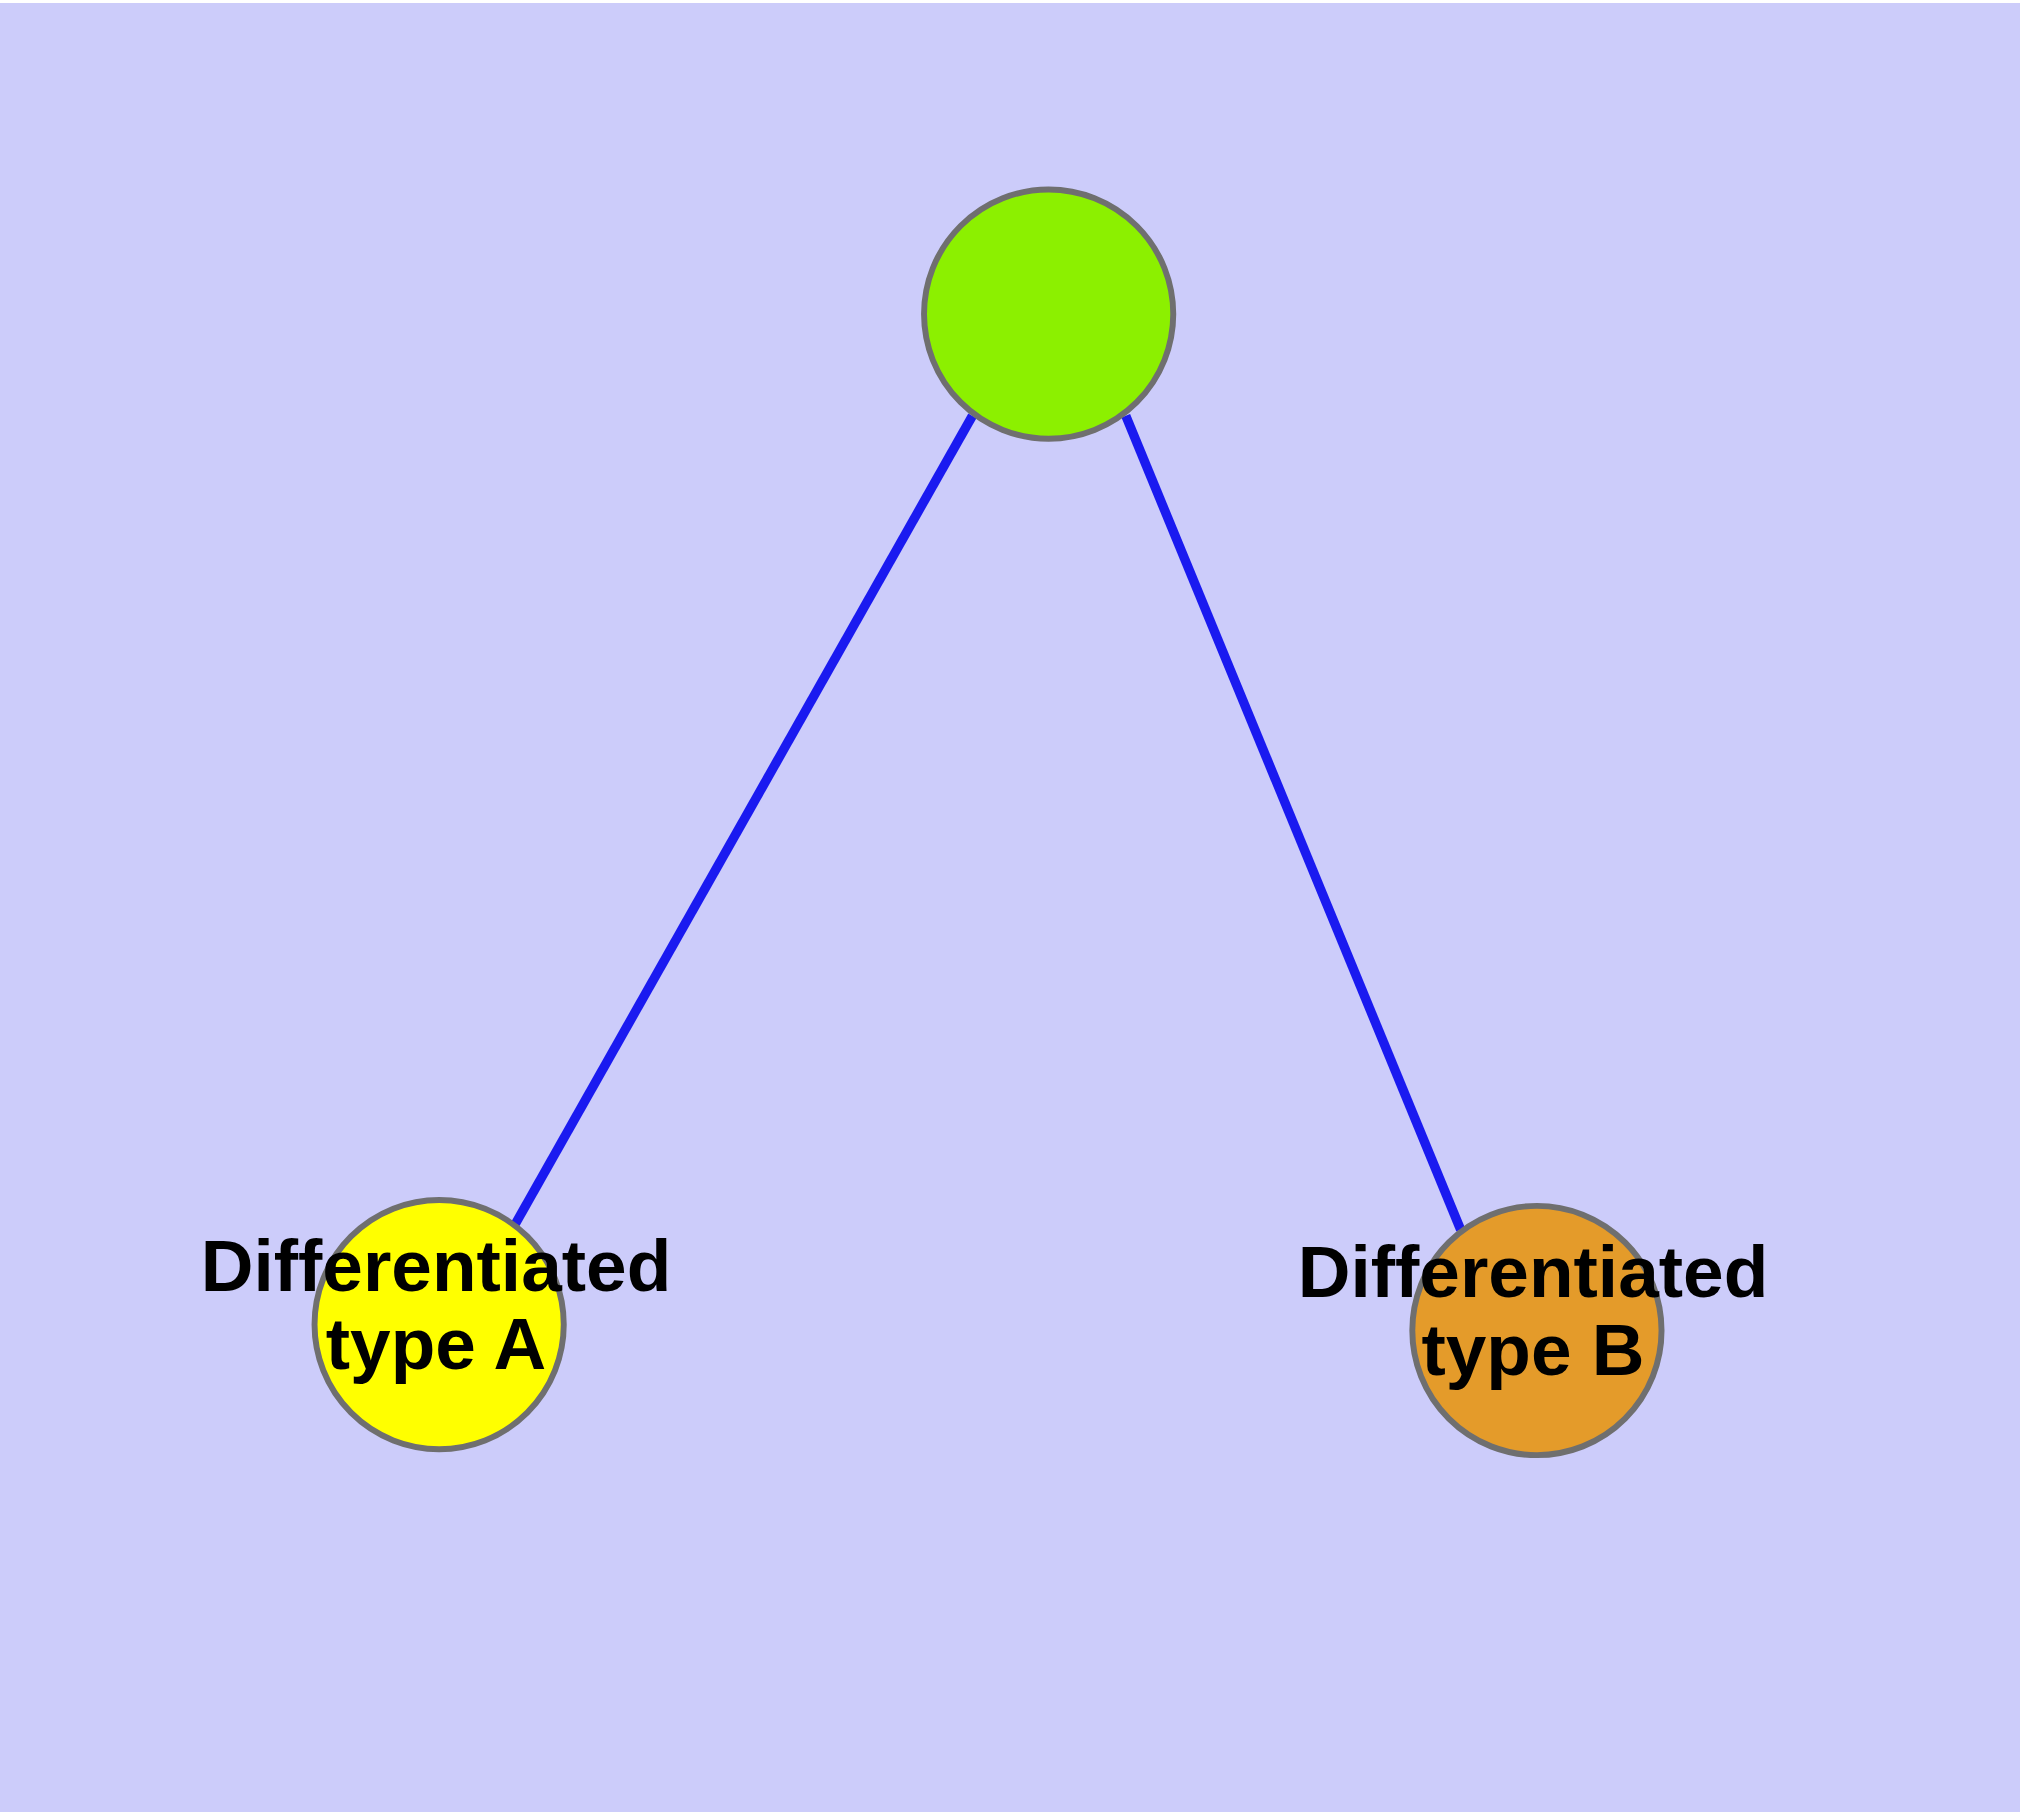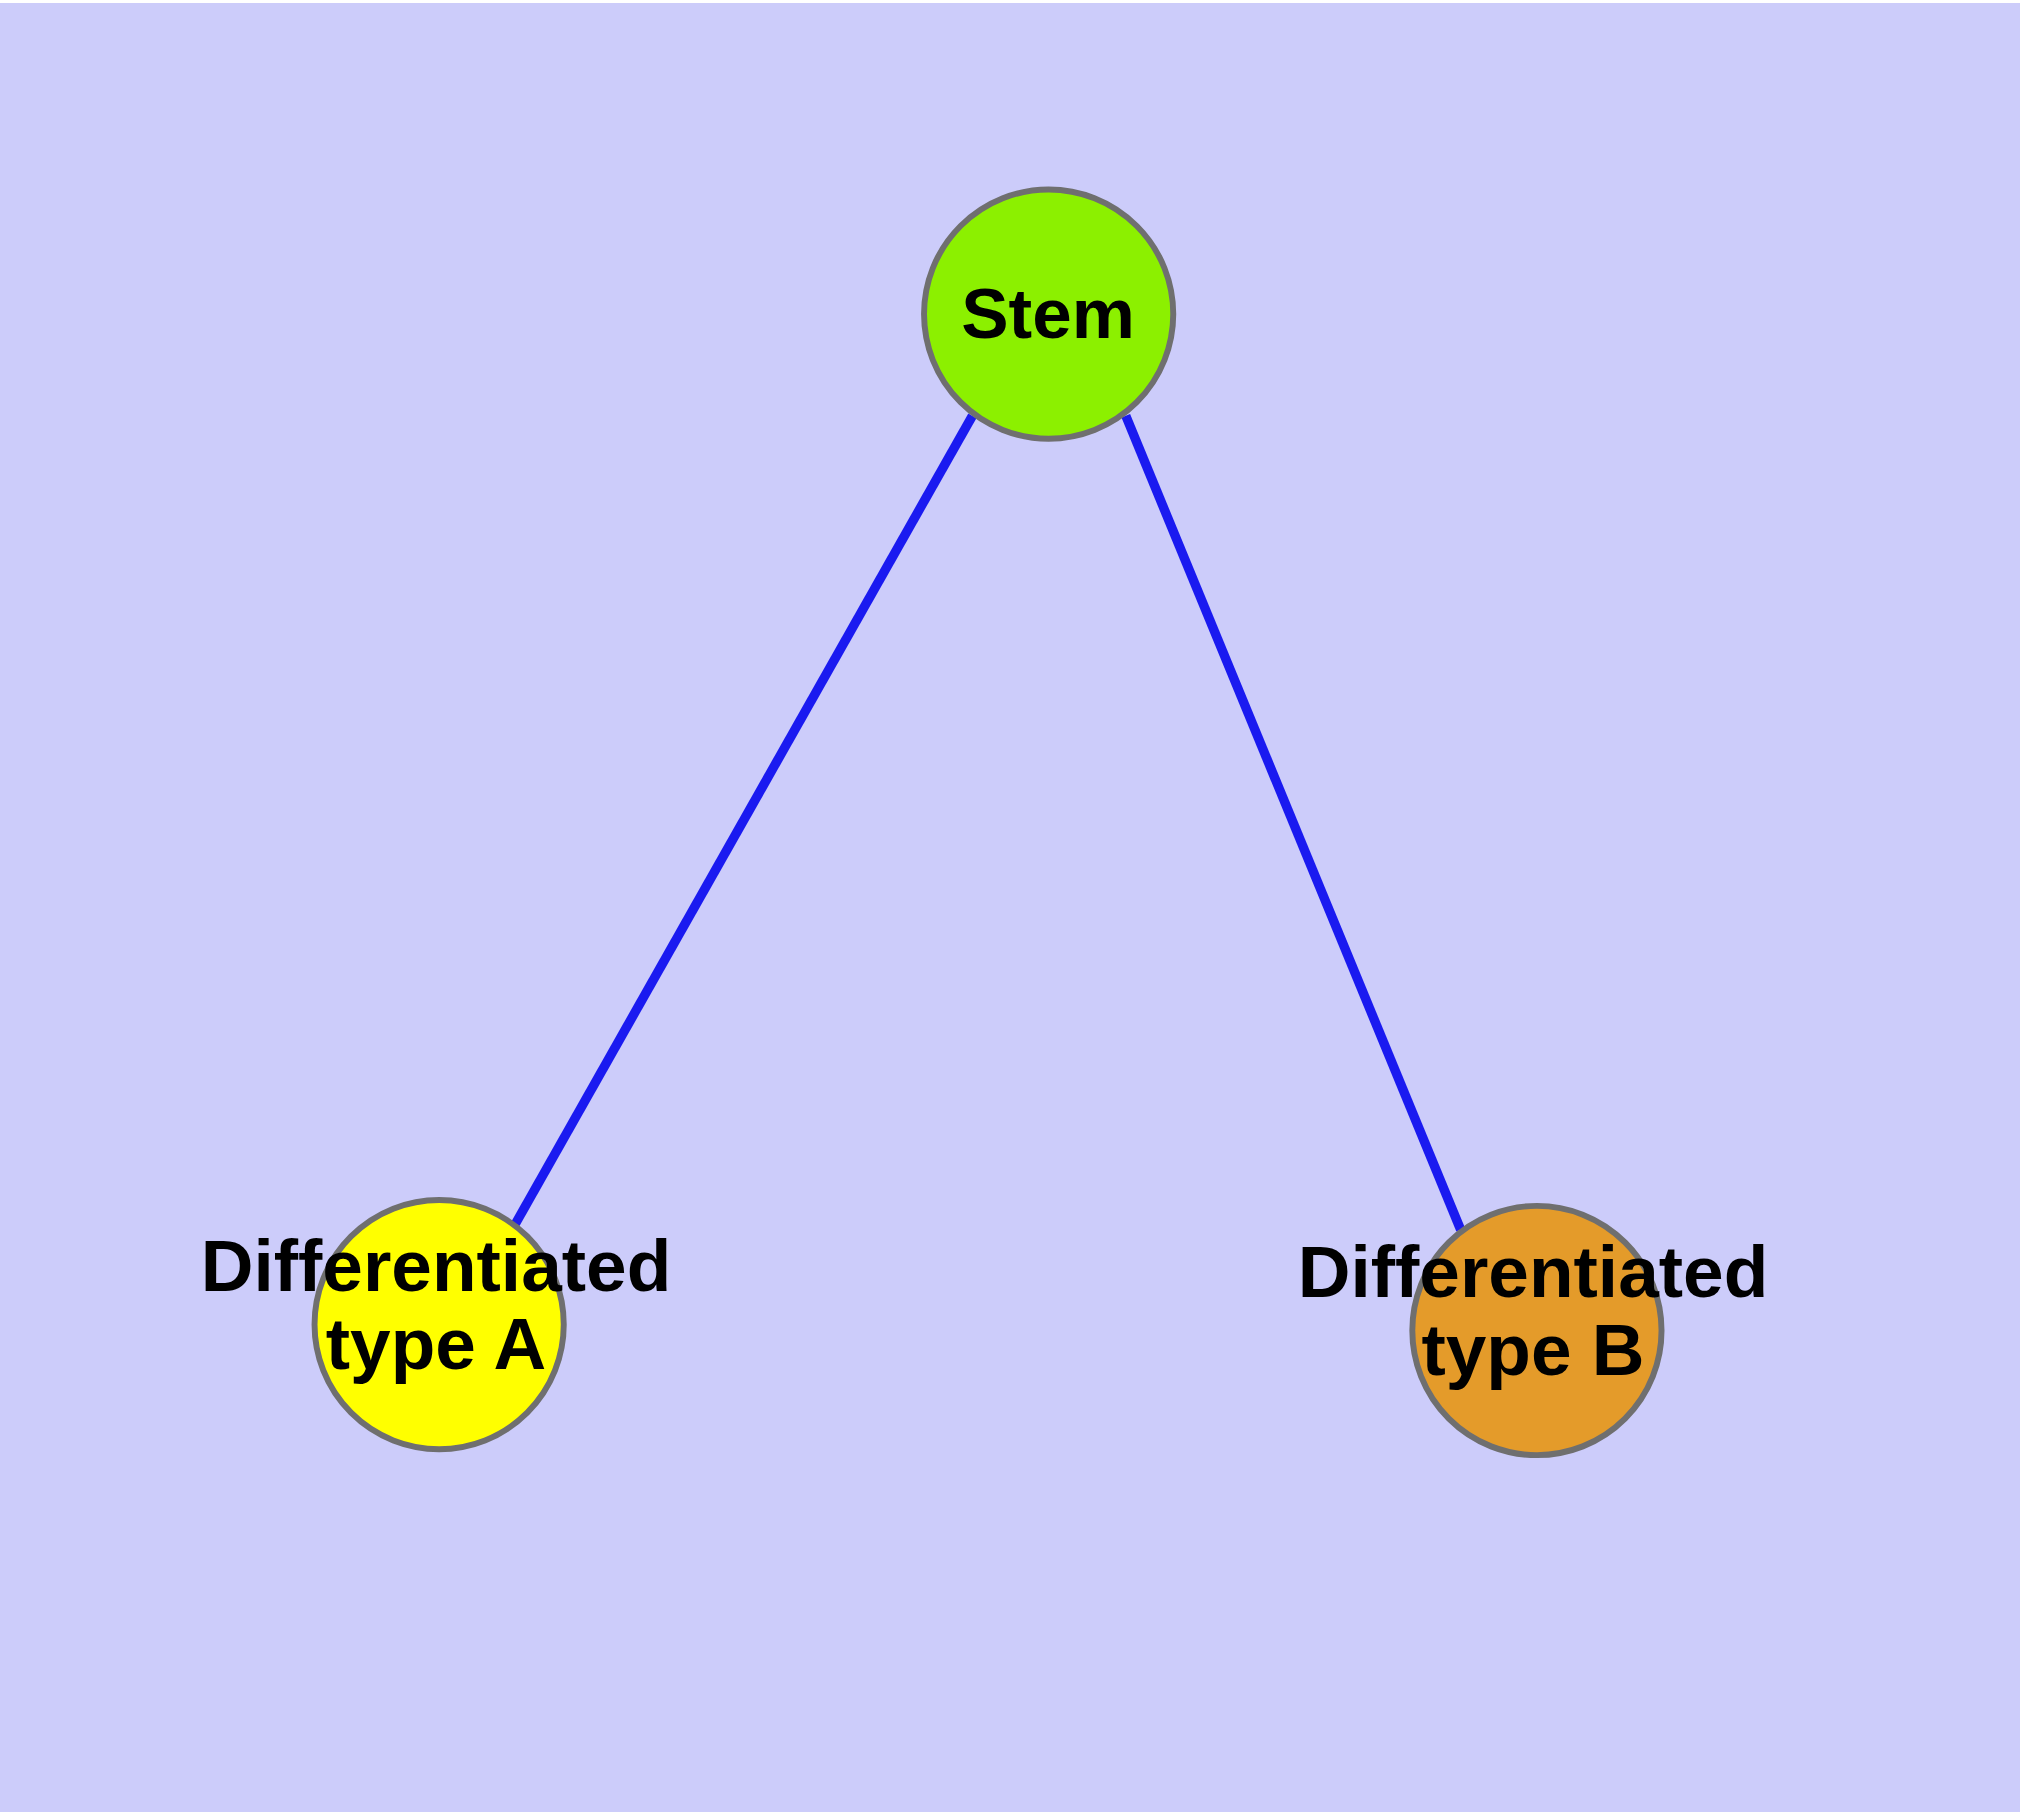--- a/index.html
+++ b/index.html
@@ -73,21 +73,20 @@
         <line x1="1147" y1="487" x2="608" y2="1440" stroke="#1a1af0" stroke-width="11"></line>
         <line x1="1328" y1="487" x2="1723" y2="1447" stroke="#1a1af0" stroke-width="11"></line>
       </g>
       <g>
         <circle cx="518" cy="1559" r="147" fill="#ffff00" stroke="#6f6f6f" stroke-width="7"></circle>
         <circle cx="1813" cy="1566" r="147" fill="#e49b2a" stroke="#6f6f6f" stroke-width="7"></circle>
         <circle cx="1237" cy="367" r="147" fill="#8cf000" stroke="#6f6f6f" stroke-width="7"></circle>
       </g>
     </svg>
 
-    <div class="node-label" id="label-stem">Stem</div>
 
     <div class="node-label" id="label-diff-a">Differentiated
 type A</div>
 
     <div class="node-label" id="label-diff-b">Differentiated
 type B</div>
 
   </div>
 </div>
 

